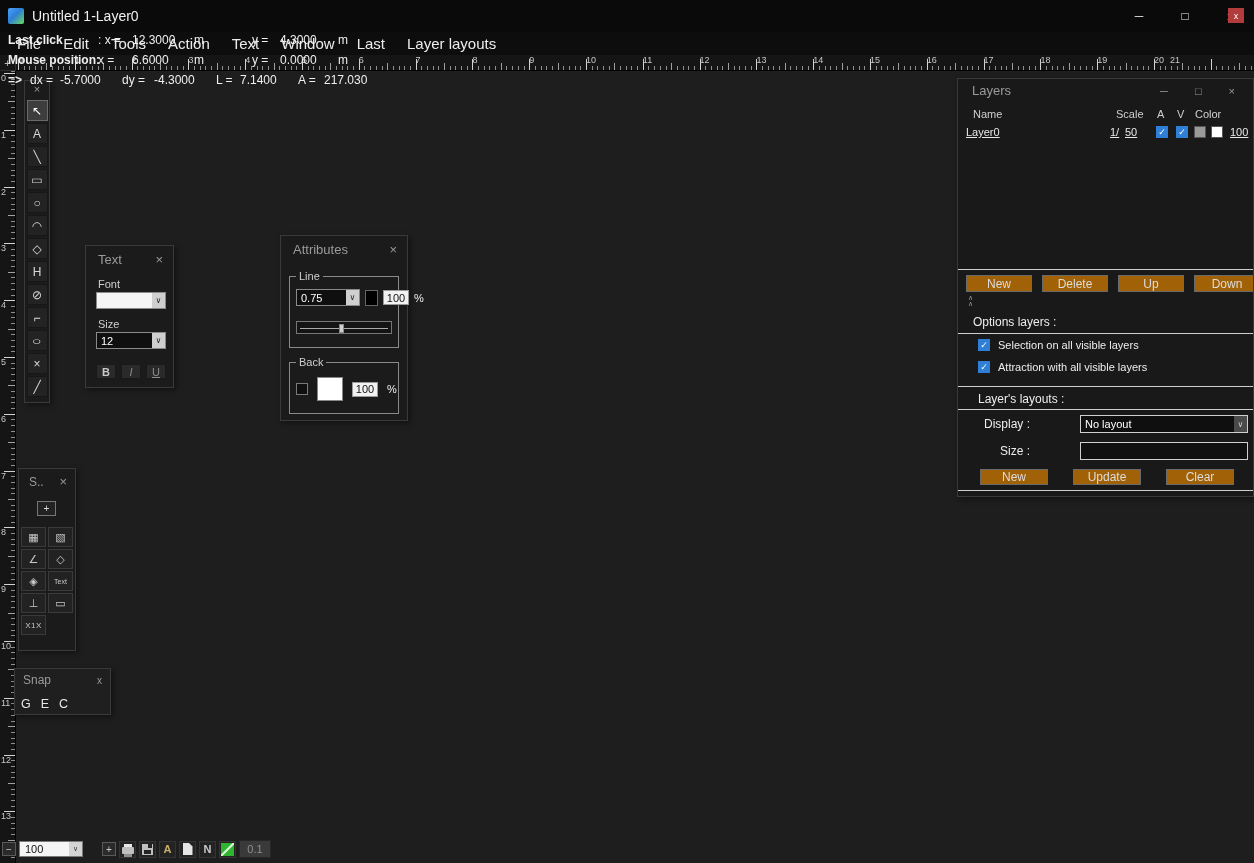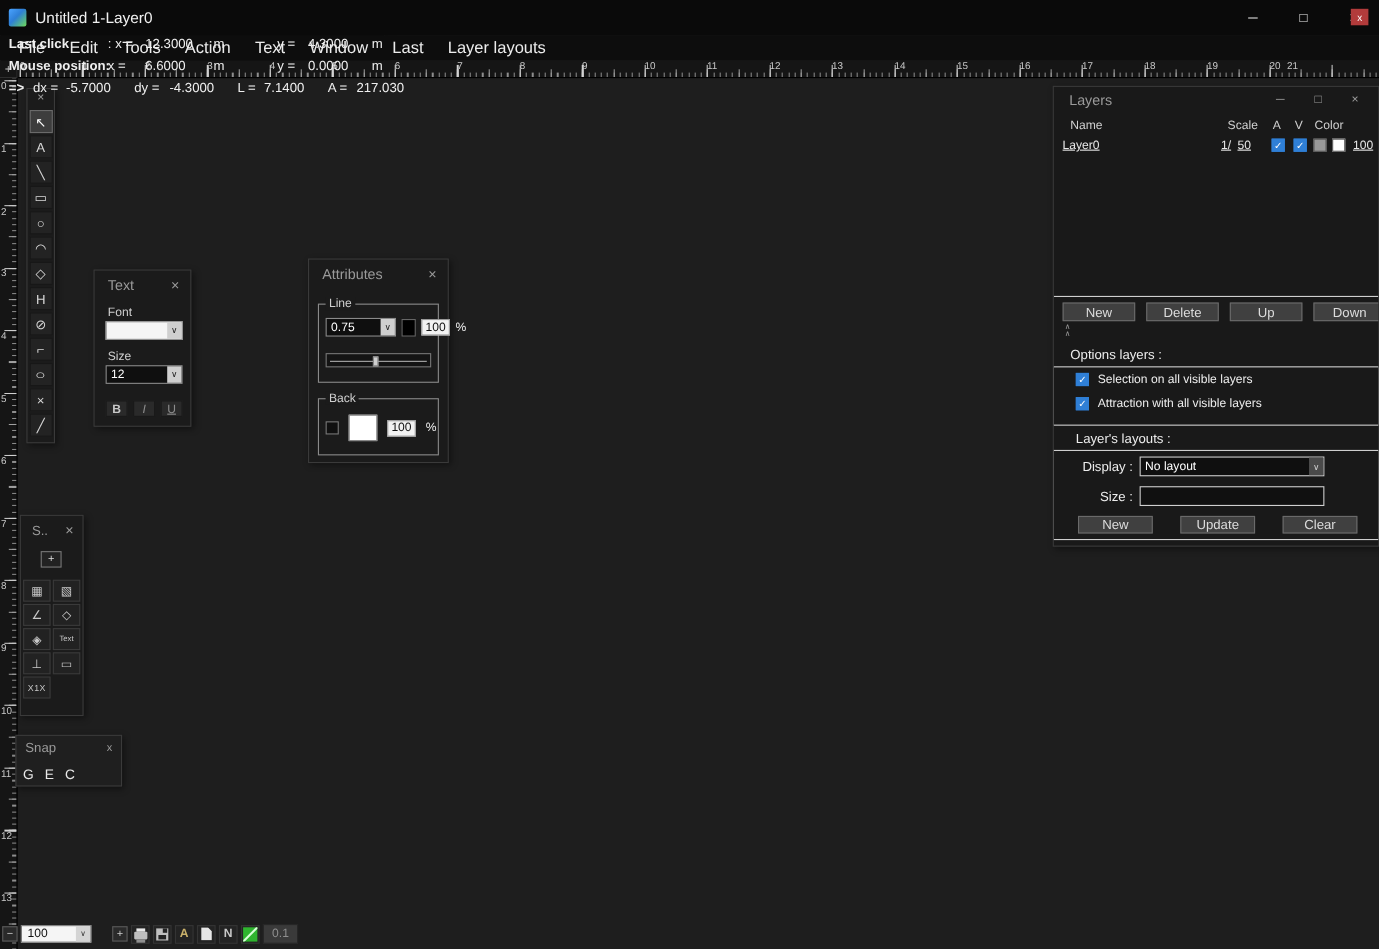--- a/index.html
+++ b/index.html
@@ -68,21 +68,21 @@
 
   
   .dd { display:flex; align-items:center; border:1px solid #8a8a8a; height:17px; background:#0f0f0f; }
   .dd .dd-val { flex:1; font-size:11px; color:#fff; padding-left:4px; overflow:hidden; }
   .dd .dd-arrow { width:13px; height:100%; background:#cfcfcf; color:#222; font-size:8px; display:flex; align-items:center; justify-content:center; }
   .dd.light { background:#f5f5f5; }
   .dd.light .dd-val { color:#111; }
   .num-input { background:#f2f2f2; border:1px solid #999; color:#111; font-size:11px; display:flex; align-items:center; justify-content:center; }
   .checkbox { width:12px; height:12px; border:1px solid #7a7a7a; background:#101010; display:flex; align-items:center; justify-content:center; }
   .checkbox.checked { background:#2f7fd6; border-color:#2f7fd6; color:#fff; font-size:9px; }
-  .btn { background:#404040; border:1px solid #6a6a6a; color:#dcdcdc; font-size:12px; display:flex; align-items:center; justify-content:center; }
+  .btn { background:#a16207; border:1px solid #6a6a6a; color:#dcdcdc; font-size:12px; display:flex; align-items:center; justify-content:center; }
 
   
   .text-panel { left:85px; top:245px; width:89px; height:143px; }
   .tp-head { position:absolute; left:12px; right:10px; top:6px; display:flex; justify-content:space-between; align-items:center; }
   .tp-font-label { position:absolute; left:12px; top:32px; font-size:11px; color:#cfcfcf; }
   .tp-font-dd { position:absolute; left:10px; top:46px; width:70px; }
   .tp-size-label { position:absolute; left:12px; top:72px; font-size:11px; color:#cfcfcf; }
   .tp-size-dd { position:absolute; left:10px; top:86px; width:70px; }
   .tp-biu { position:absolute; left:10px; top:118px; display:flex; gap:5px; }
   .biu-btn { width:20px; height:15px; background:#2a2a2a; border:1px solid #191919; font-size:11px; color:#8d8d8d; display:flex; align-items:center; justify-content:center; }
@@ -119,21 +119,21 @@
   .lp-hr { position:absolute; left:0; right:0; border-top:1px solid #cfcfcf; }
   .lp-btns { position:absolute; left:8px; top:196px; display:flex; gap:10px; }
   .lp-btns .btn { width:66px; height:17px; }
   .lp-chevrons { position:absolute; left:10px; top:216px; color:#9a9a9a; font-size:7px; line-height:6px; display:flex; flex-direction:column; }
   .lp-options-label { position:absolute; left:15px; top:236px; font-size:12px; color:#ededed; }
   .lp-box { position:absolute; left:-1px; right:-1px; border:1px solid #cfcfcf; }
   .opt-box { top:254px; height:54px; }
   .opt-row { position:absolute; left:20px; display:flex; align-items:center; gap:8px; font-size:11px; color:#ededed; }
   .lp-layouts-label { position:absolute; left:20px; top:313px; font-size:12px; color:#ededed; }
   .layout-box { top:330px; height:82px; }
-  .lay-row { position:absolute; left:6px; display:flex; align-items:center; }
+  .lay-row { position:absolute; left:6px; display:flex; align-items:center;gap:44px; }
   .lay-label { width:72px; text-align:right; font-size:12px; color:#ededed; padding-right:6px; }
   .lay-dd { width:168px; height:18px; border-color:#cfcfcf; }
   .lay-dd .dd-arrow { background:#4a4a4a; color:#cfcfcf; }
   .lay-input { width:168px; height:18px; background:#101010; border:1px solid #cfcfcf; font-size:11px; color:#fff; padding-left:4px; display:flex; align-items:center; }
   .lay-btns .btn { position:absolute; width:68px; height:16px; top:390px; }
 
   
   .s-panel { left:18px; top:468px; width:58px; height:183px; }
   .sp-head { position:absolute; left:10px; right:8px; top:5px; display:flex; justify-content:space-between; align-items:center; }
   .sp-head .panel-title { font-size:12px; }

